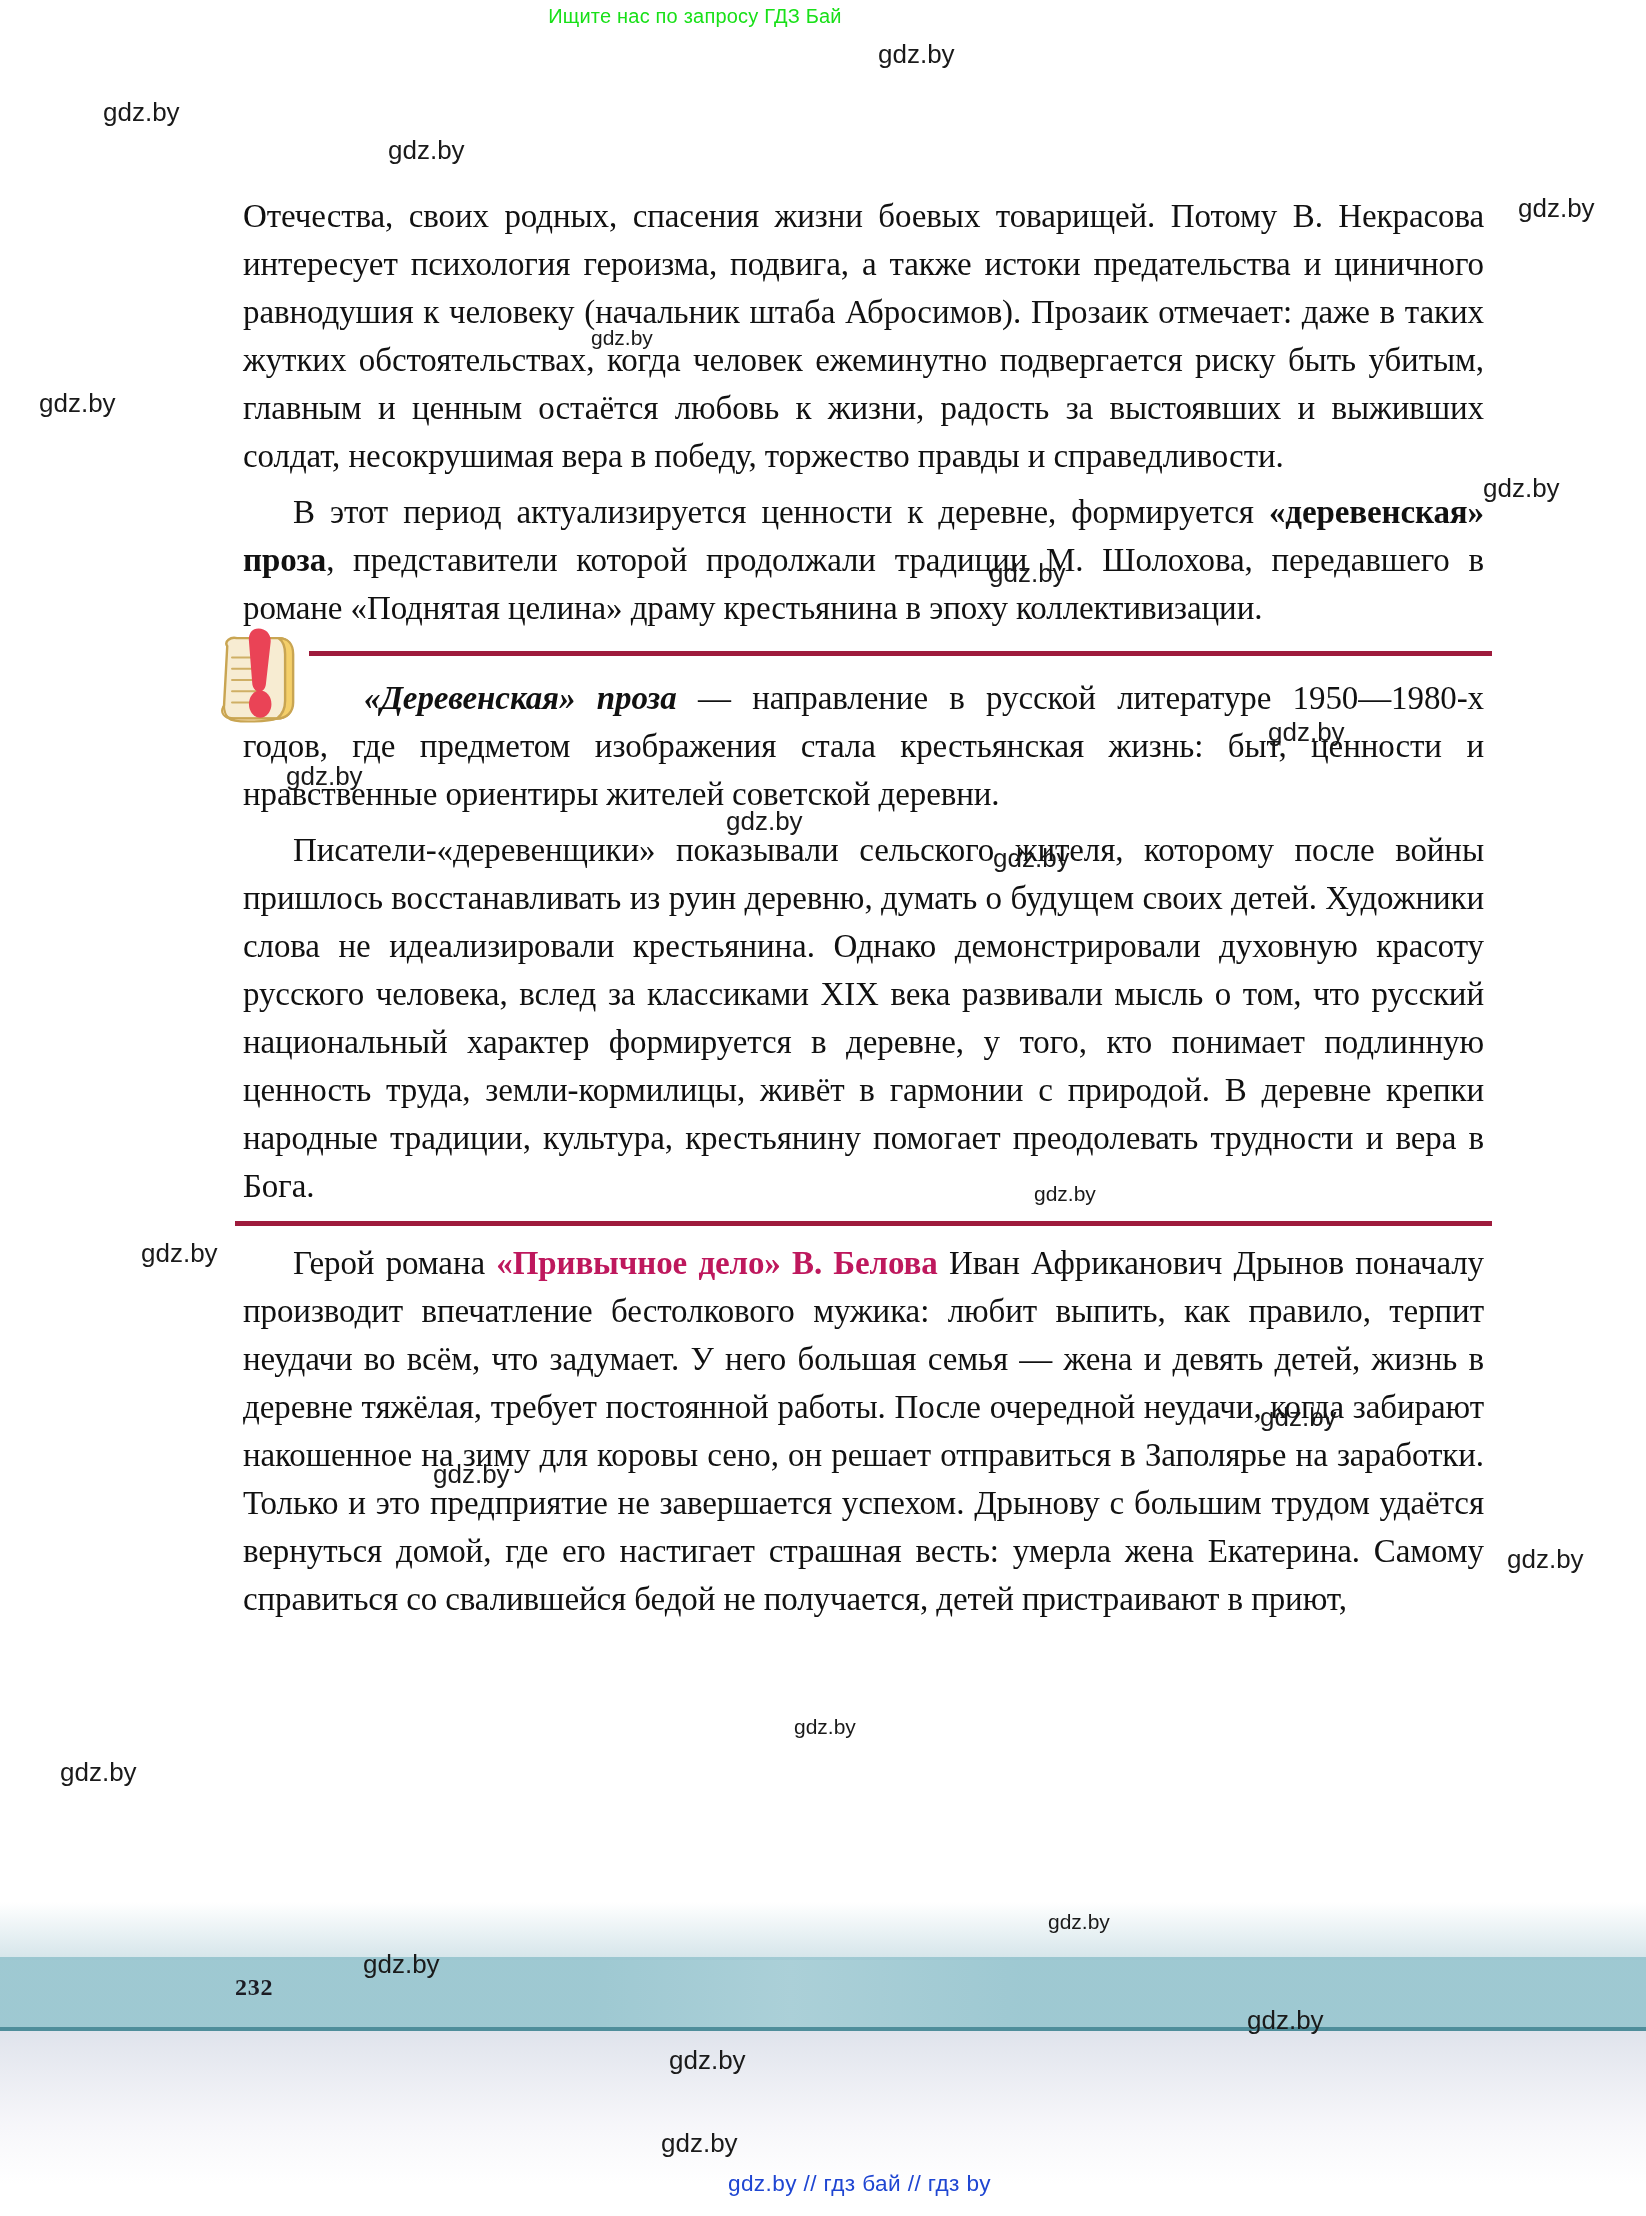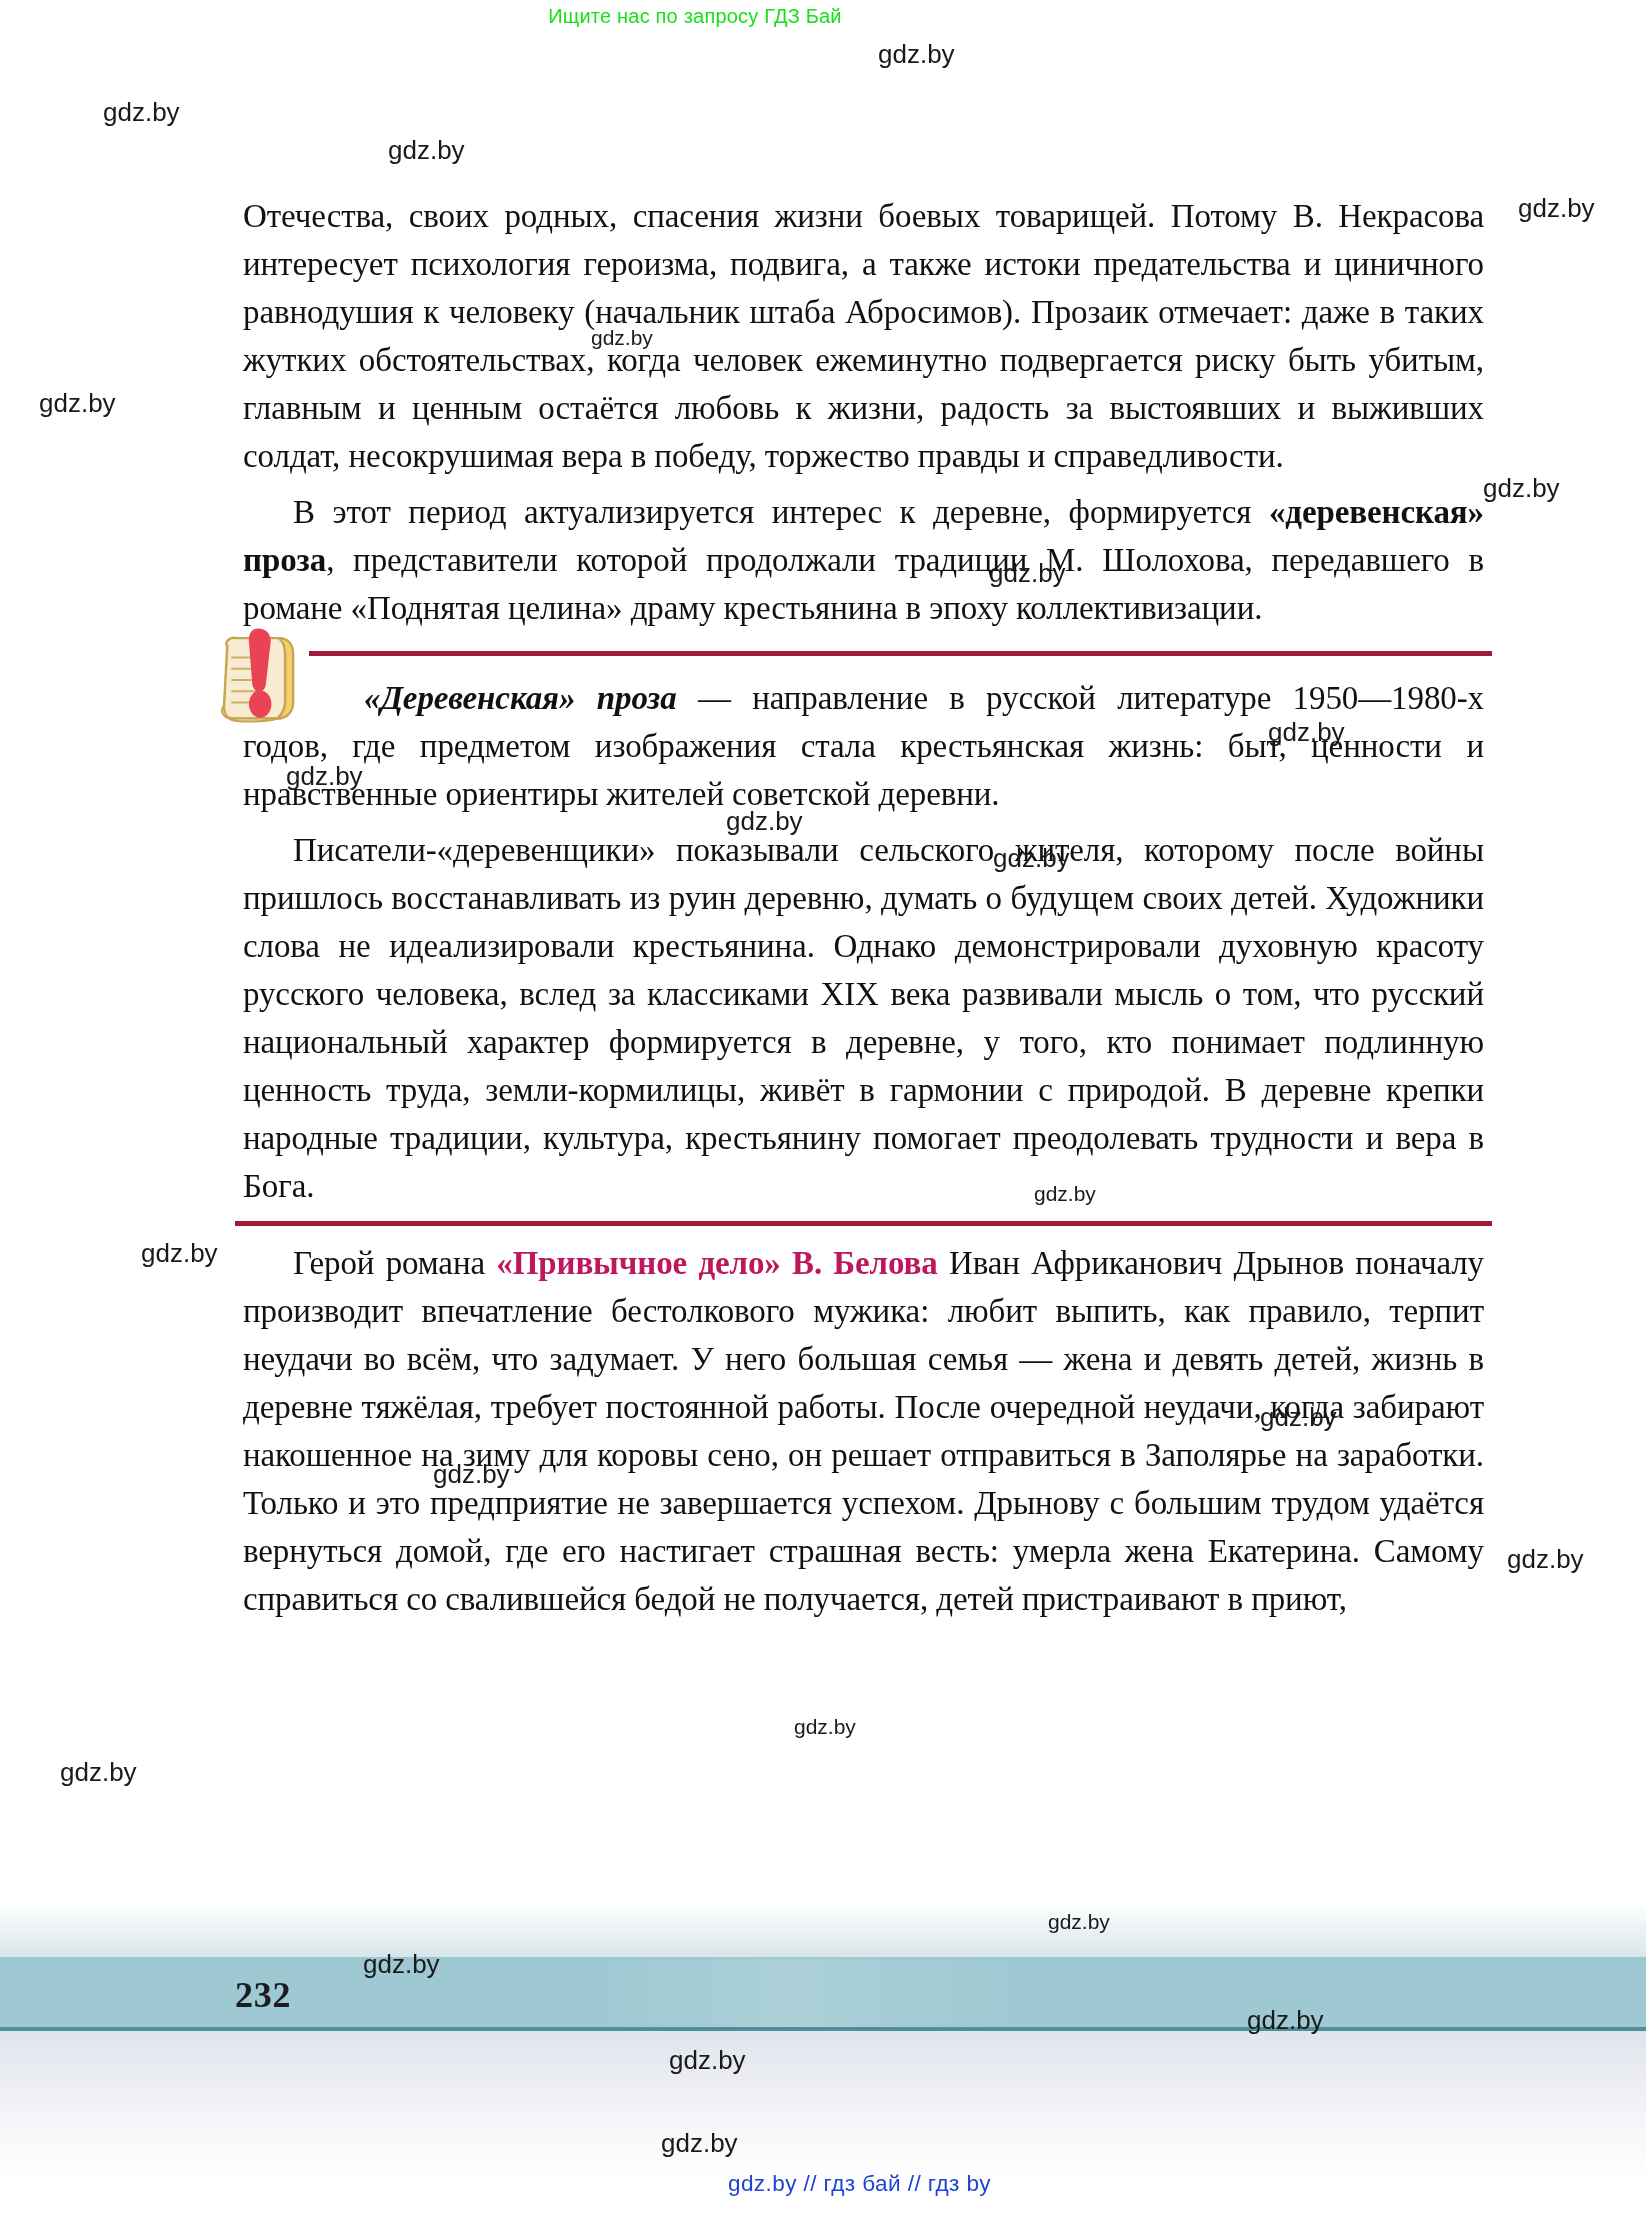--- a/index.html
+++ b/index.html
@@ -139,21 +139,21 @@
     top: 2031px;
     width: 1647px;
     height: 153px;
     background: linear-gradient(to bottom, rgba(222,226,235,0.95) 0%, rgba(240,240,246,0.6) 60%, rgba(255,255,255,0) 100%);
     z-index: 6;
   }
   .page-number {
     position: absolute;
     left: 235px;
     top: 1974px;
-    font-size: 36px;
+    font-size: 24px;
     font-weight: bold;
     color: #1c1c24;
     letter-spacing: 0.8px;
     z-index: 12;
     font-family: Liberation Serif, serif;
   }
 
   
   .copyright {
     position: absolute;
@@ -197,21 +197,21 @@
 <body>
 
 <div class="page">
 
   <div class="promo-banner">Ищите нас по запросу ГДЗ Бай</div>
 
   <div class="content">
 
     <p class="para">Отечества, своих родных, спасения жизни боевых товарищей. Потому В. Некрасова интересует психология героизма, подвига, а также истоки предательства и циничного равнодушия к человеку (начальник штаба Абросимов). Прозаик отмечает: даже в таких жутких обстоятельствах, когда человек ежеминутно подвергается риску быть убитым, главным и ценным остаётся любовь к жизни, радость за выстоявших и выживших солдат, несокрушимая вера в победу, торжество правды и справедливости.</p>
 
-    <p class="para indent"><span>В этот период актуализируется интерес к деревне, формируется </span><b class="bold-term">«деревенская» проза</b><span>, представители которой продолжали традиции М. Шолохова, передавшего в романе «Поднятая целина» драму крестьянина в эпоху коллективизации.</span></p>
+    <p class="para indent"><span>В этот период актуализируется ценности к деревне, формируется </span><b class="bold-term">«деревенская» проза</b><span>, представители которой продолжали традиции М. Шолохова, передавшего в романе «Поднятая целина» драму крестьянина в эпоху коллективизации.</span></p>
 
     <div class="callout">
 
       <span class="scroll-icon">
         <svg viewBox="0 0 112 128" width="90" height="103" xmlns="http://www.w3.org/2000/svg">
 
           <path d="M14 30 C10 24 18 18 26 20 L78 20 C88 20 94 26 94 36 L94 104 C94 114 86 120 76 120 L22 120 C12 120 6 112 10 104 Z" fill="#f7ecd2" stroke="#c9a552" stroke-width="3"></path>
 
           <path d="M78 20 C90 20 96 28 96 40 L96 100 C96 112 88 120 76 120 C84 114 86 106 86 98 L86 40 C86 30 84 24 78 20 Z" fill="#f4cf6a" stroke="#c9a552" stroke-width="3"></path>
 

